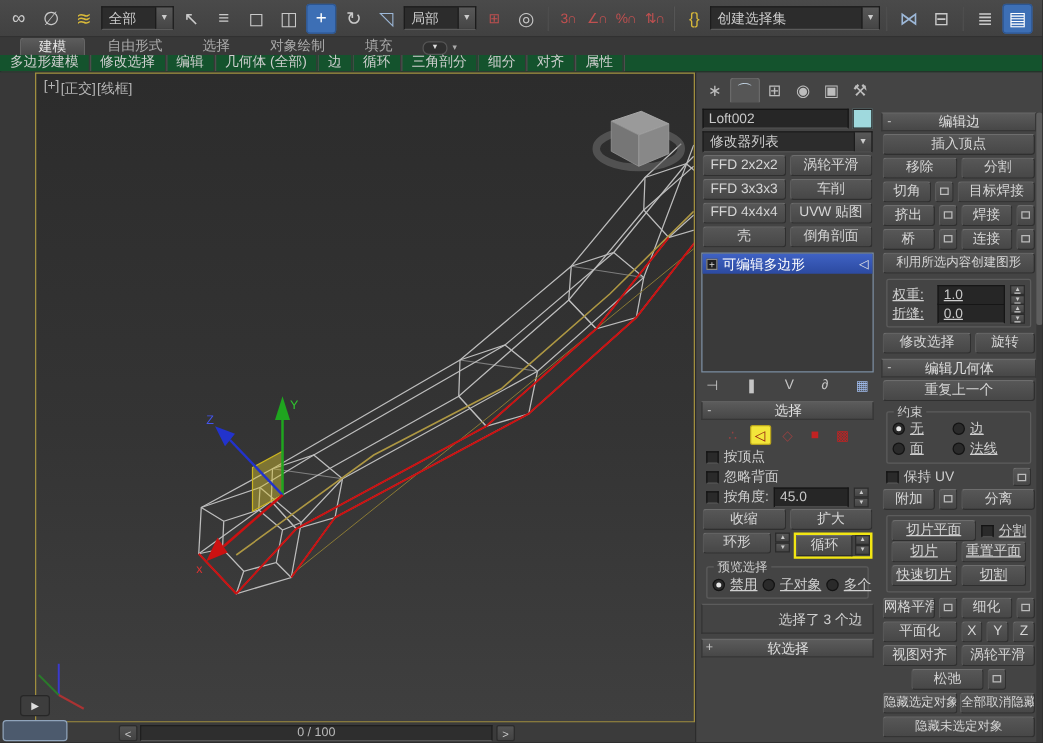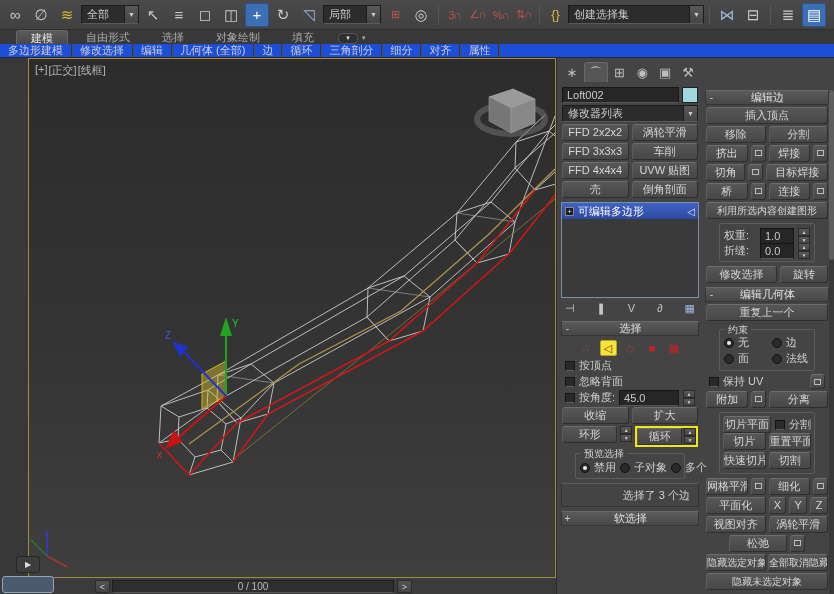--- a/index.html
+++ b/index.html
@@ -32,21 +32,21 @@
   
   #ribbon-tabs { left:0; top:30px; width:834px; height:14px; background:#383838; display:flex;
     align-items:flex-end; padding-left:16px; gap:4px; }
   .tab { padding:0 14px; height:14px; line-height:14px; color:#ababab; font-size:11px; }
   .tab.active { background:linear-gradient(#5c5c5c,#484848); color:#e6e6e6;
     border:1px solid #666; border-bottom:none; border-radius:3px 3px 0 0; }
   .tab-extra { margin-left:6px; height:12px; display:flex; align-items:center; gap:4px; }
   .pill { width:20px; height:11px; background:#2f2f2f; border:1px solid #555; border-radius:5px;
     color:#ddd; font-size:6px; display:flex; align-items:center; justify-content:center; }
   .caret { font-size:7px; color:#aaa; }
-  #ribbon-row { left:0; top:44px; width:834px; height:14px; background:#1d4ed8;
+  #ribbon-row { left:0; top:44px; width:834px; height:14px; background:#14532d;
     border-bottom:1px solid #2a2a2a; display:flex; align-items:flex-start; }
   .rgroup { padding:0 8px; border-right:1px solid #383838; box-shadow:1px 0 0 #4e4e4e;
     color:#cfcfcf; font-size:11px; line-height:13px; white-space:nowrap; }
 
   
   #left-strip { left:0; top:58px; width:28px; height:536px; background:#383838; }
   #viewport { left:28px; top:58px; width:528px; height:520px;
     border:1px solid #a08e3e;
     background:linear-gradient(180deg,#2c2c2c 0%,#343434 55%,#3f3f3f 100%); }
   #vp-label { position:absolute; left:6px; top:4px; font-size:11px; color:#b5b5b5; display:flex; gap:1px; }
@@ -99,21 +99,21 @@
   .rollout .pm { width:11px; text-align:center; color:#ccc; font-size:10px; }
   .rollout .rt { flex:1; text-align:center; padding-right:10px; }
 
   .cbrow { display:flex; align-items:center; gap:4px; margin:3px 6px; height:13px; }
   .cb { width:10px; height:10px; background:#2a2a2a; border:1px solid #131313; border-bottom-color:#5a5a5a; flex:0 0 10px; }
   .radio { width:10px; height:10px; border-radius:50%; background:#2a2a2a; border:1px solid #131313; position:relative; flex:0 0 10px; }
   .radio.sel::after { content:""; position:absolute; left:2px; top:2px; width:4px; height:4px;
     border-radius:50%; background:#e8e8e8; }
   .lbl { color:#cfcfcf; font-size:11px; white-space:nowrap; }
 
-  .group { position:relative; border:1px solid #5c5c5c; border-radius:2px; margin:4px 16px; padding:3px 2px 2px 2px; }
+  .group { position:relative; border:1px solid #5c5c5c; border-radius:2px; margin:4px 6px; padding:3px 2px 2px 2px;text-decoration:underline; }
   .group .glabel { position:absolute; top:-7px; left:5px; background:#444; padding:0 3px; font-size:10px; color:#cfcfcf; }
 
   .sub-icons { display:flex; gap:5px; justify-content:center; margin:4px 0 2px 0; }
   .soi { width:17px; height:16px; display:flex; align-items:center; justify-content:center;
     font-size:11px; color:#b04040; border-radius:2px; }
   .soi.dim { opacity:.75; }
   .soi.active { background:#f3e63a; border:1px solid #b9a51d; color:#8c1010; }
 
   .stack { height:96px; margin:4px 2px 0 2px; border:1px solid #7d8fa3; background:#3a3a3a; }
   .stack-row { height:16px; background:linear-gradient(#3f62c4,#2c4aa0); display:flex;
@@ -410,35 +410,35 @@
         <span class="rt">编辑边</span>
       </div>
       <div class="row">
           <div class="btn">插入顶点</div>
         </div>
       <div class="row">
           <div class="btn">移除</div>
           <div class="btn">分割</div>
         </div>
       <div class="row">
+        <div class="btn">切角</div>
+          <div class="btn caddy">
+            <i></i>
+          </div>
+        <div class="btn" style="flex:1.6">目标焊接</div>
+      </div>
+      <div class="row">
         <div class="btn">挤出</div>
           <div class="btn caddy">
             <i></i>
           </div>
         <div class="btn">焊接</div>
           <div class="btn caddy">
             <i></i>
           </div>
-      </div>
-      <div class="row">
-        <div class="btn">切角</div>
-          <div class="btn caddy">
-            <i></i>
-          </div>
-        <div class="btn" style="flex:1.6">目标焊接</div>
       </div>
       <div class="row">
         <div class="btn">桥</div>
           <div class="btn caddy">
             <i></i>
           </div>
         <div class="btn">连接</div>
           <div class="btn caddy">
             <i></i>
           </div>

